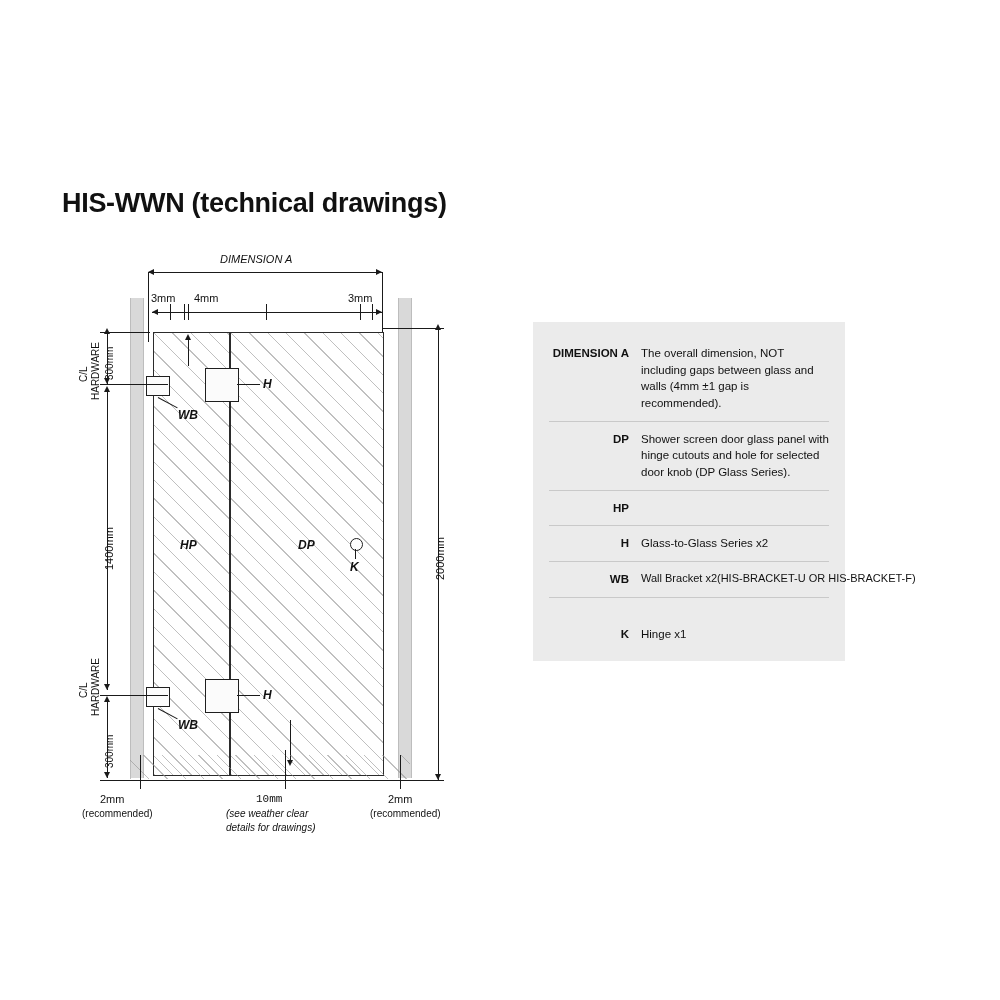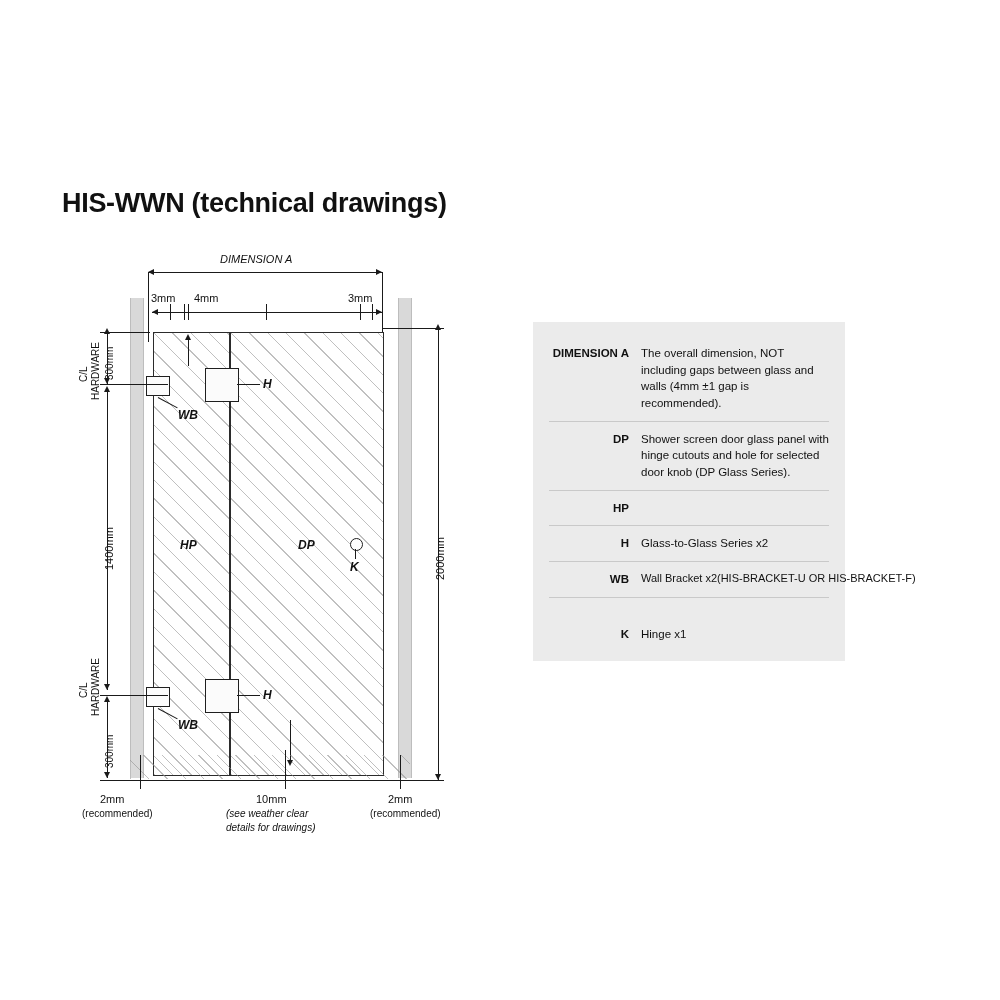--- a/index.html
+++ b/index.html
@@ -267,21 +267,21 @@
   <div class="line-h" style="left:40px; top:530px; width:344px;"></div>
   <div class="floor-hatch" style="left:70px; top:505px; width:280px; height:24px;"></div>
 
   <div class="line-v" style="left:80px; top:505px; height:34px;"></div>
   <div class="line-v" style="left:225px; top:500px; height:39px;"></div>
   <div class="line-v" style="left:340px; top:505px; height:34px;"></div>
 
   <div class="lbl" style="left:40px; top:543px;">2mm</div>
   <div class="lbl small" style="left:22px; top:558px;">(recommended)</div>
 
-  <div class="lbl" style="left:196px; top:543px;">10mm</div>
+  <div class="lbl" style="left:196px; top:543px;font-family:Liberation Mono, monospace;">10mm</div>
   <div class="lbl small italic" style="left:166px; top:558px;">(see weather clear</div>
   <div class="lbl small italic" style="left:166px; top:572px;">details for drawings)</div>
 
   <div class="lbl" style="left:328px; top:543px;">2mm</div>
   <div class="lbl small" style="left:310px; top:558px;">(recommended)</div>
 </div>
 
 <div id="legend">
   <div id="legend-inner">
 

